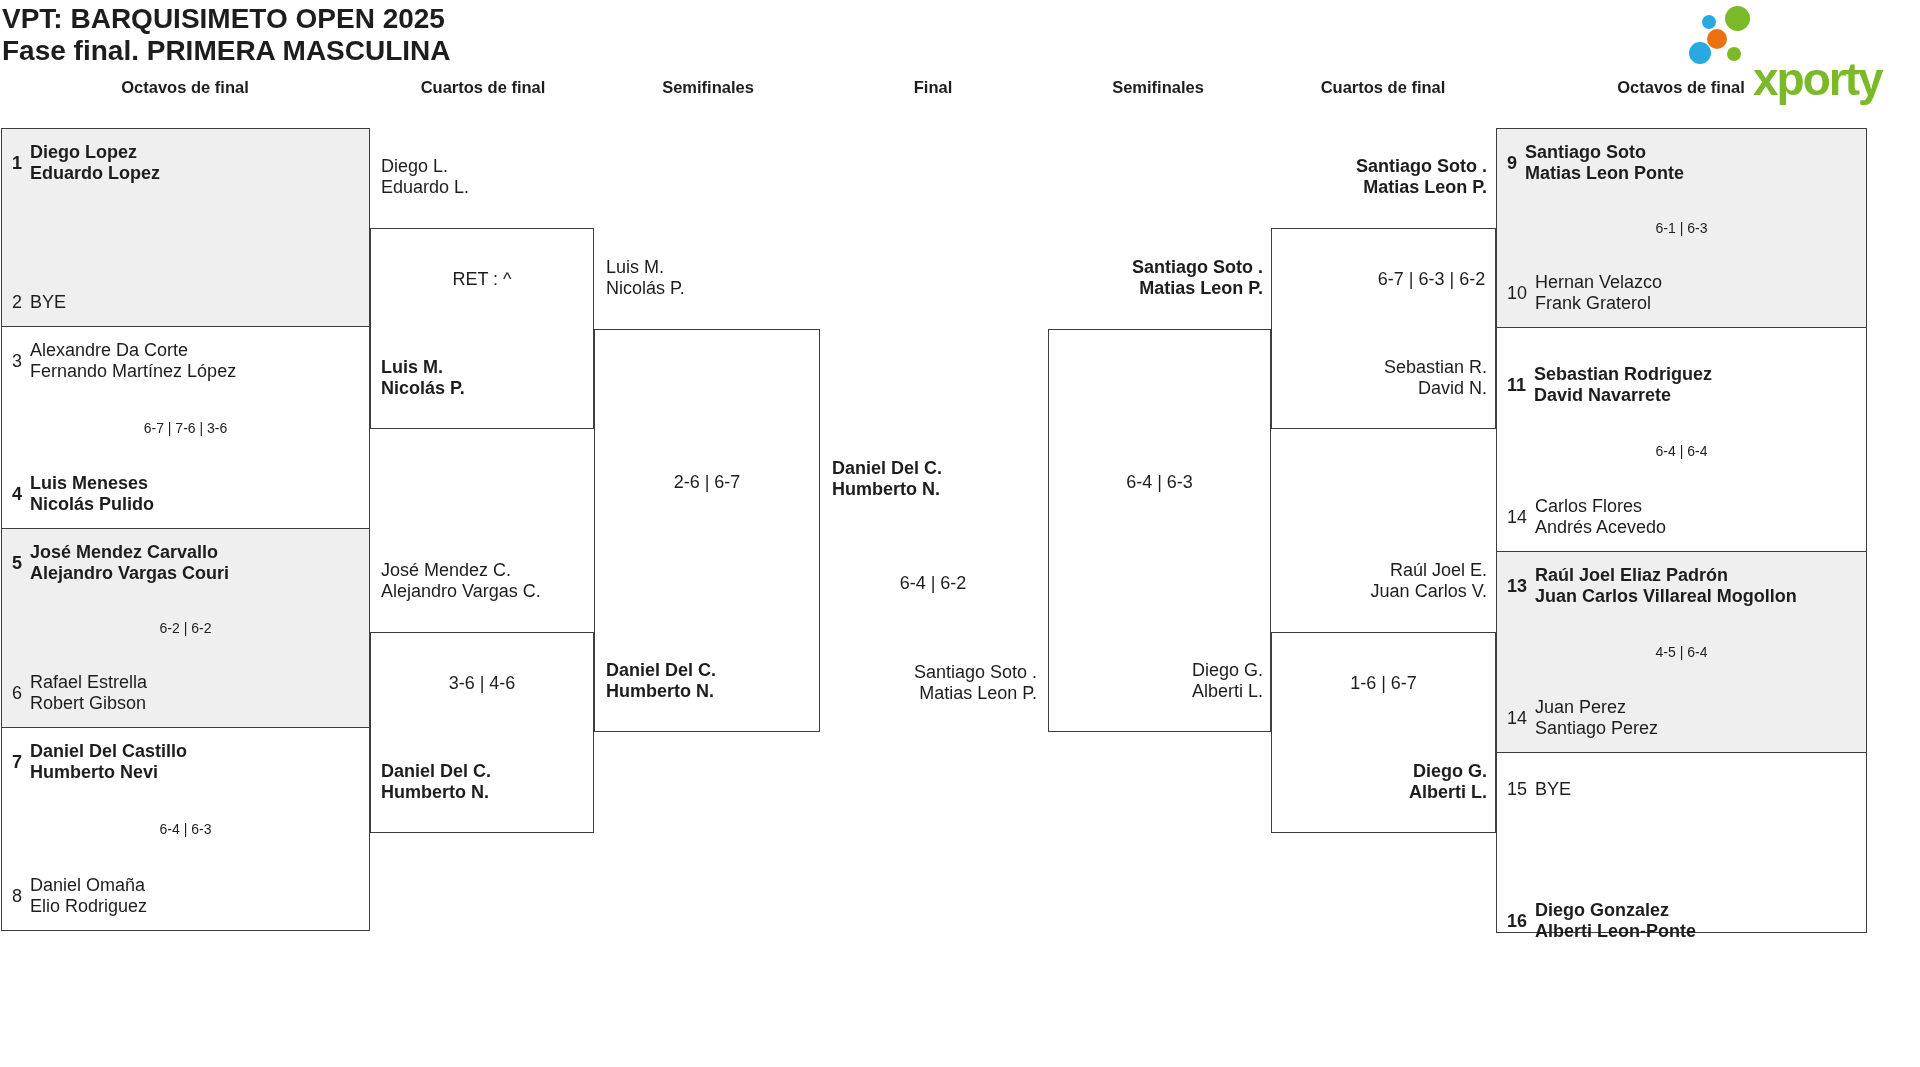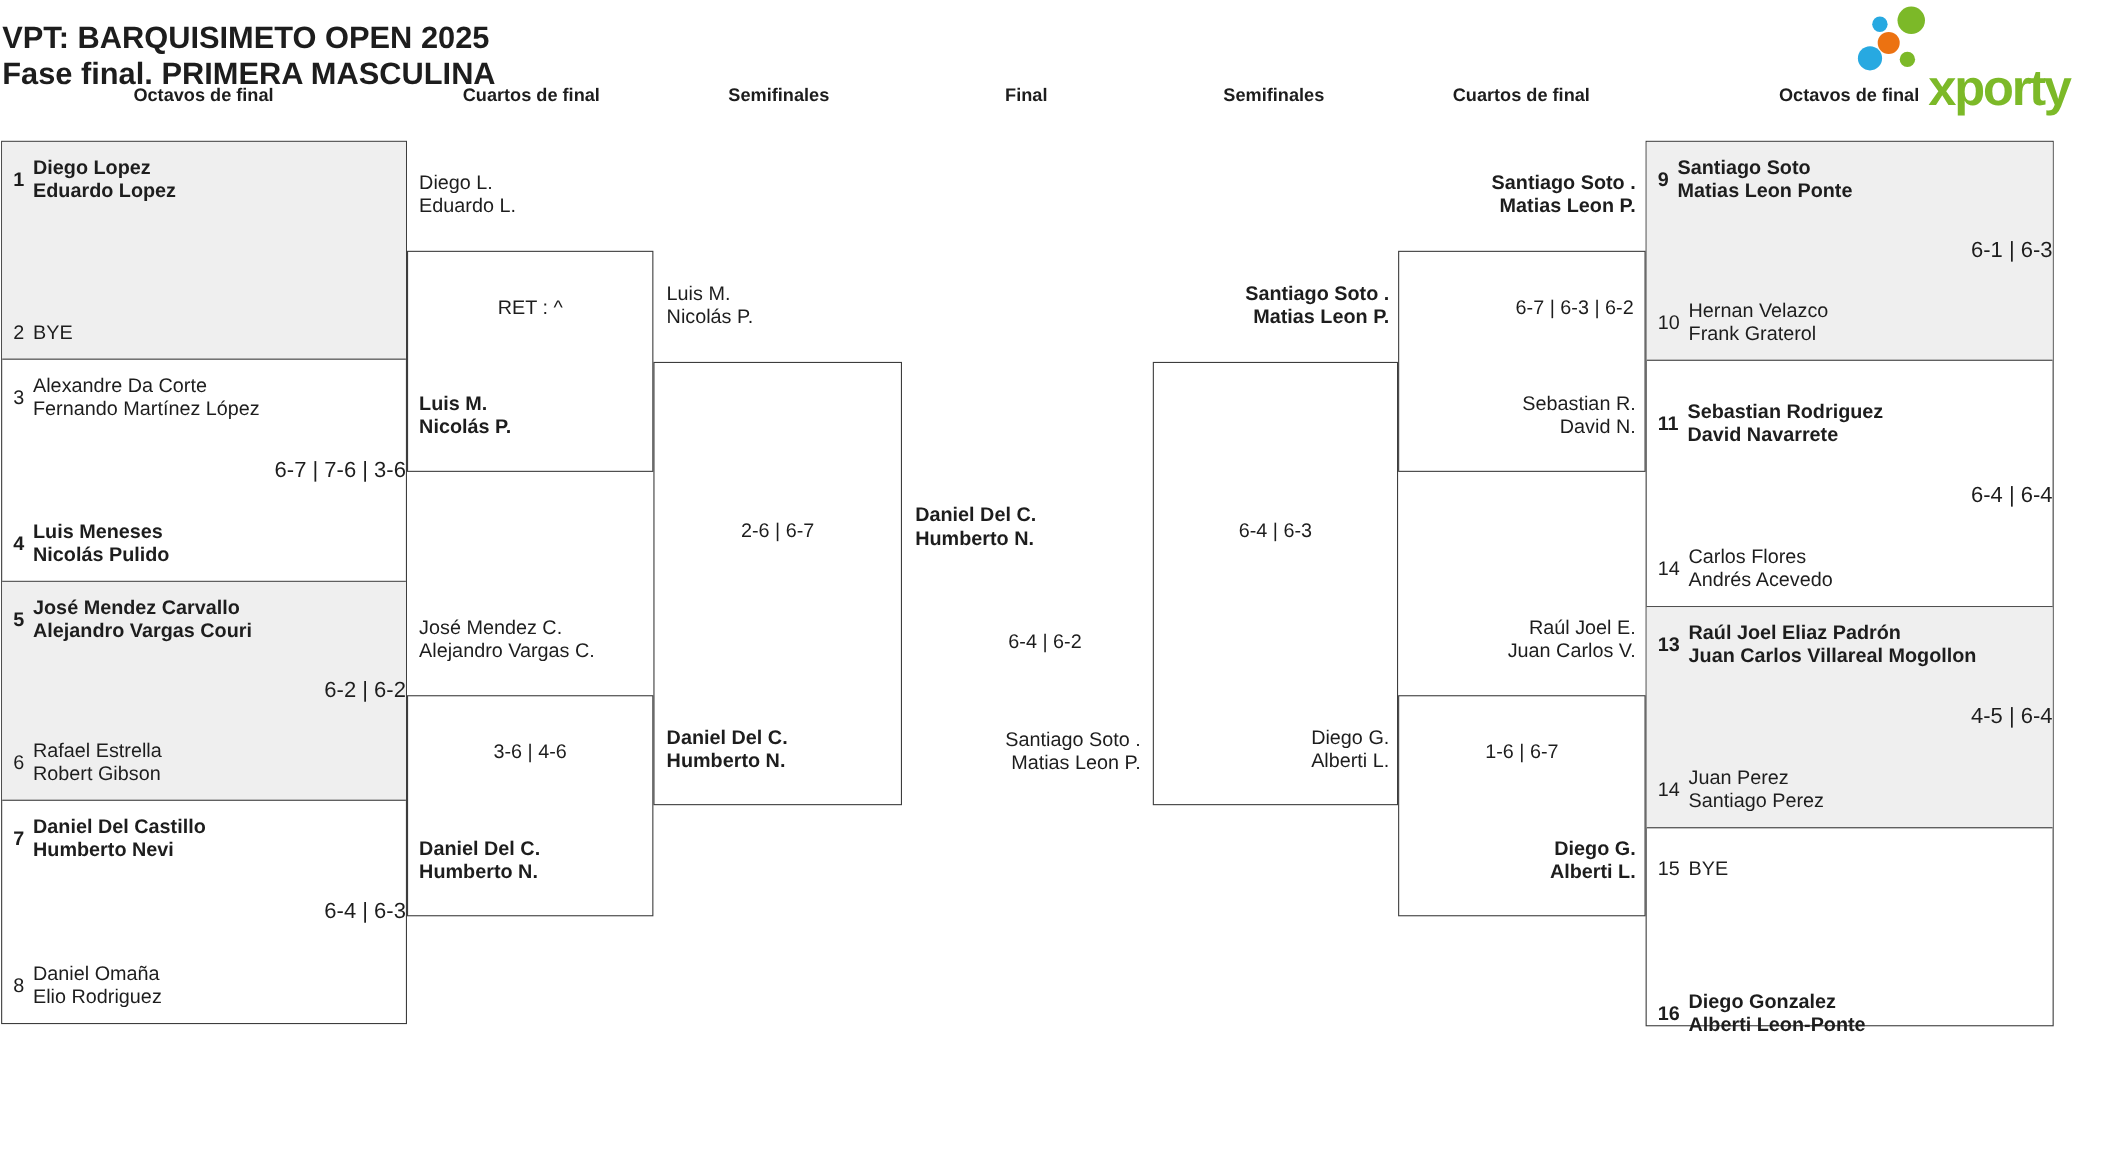--- a/index.html
+++ b/index.html
@@ -1,32 +1,32 @@
 <!DOCTYPE html>
 <html><head>
 <meta charset="utf-8">
 <style>
   html,body{margin:0;padding:0;background:#fff;}
   .page{position:relative;width:1920px;height:1067px;background:#ffffff;overflow:hidden;
         font-family:"Liberation Sans",sans-serif;color:#1d1d1d;}
-  .title{position:absolute;left:2px;top:3px;font-size:28px;line-height:32px;font-weight:700;margin-top:16px;}
+  .title{position:absolute;left:2px;top:3px;font-size:28px;line-height:32px;font-weight:700;}
   .hdr{position:absolute;top:78px;width:320px;text-align:center;font-size:16.5px;font-weight:700;}
   .obox{position:absolute;border:1px solid #3d3d3d;box-sizing:border-box;}
   .cell{position:relative;box-sizing:border-box;border-bottom:1px solid #3d3d3d;}
   .cell:last-child{border-bottom:none;}
   .cell.g{background:#efefef;}
   .trow{position:absolute;left:0;right:0;display:flex;gap:8px;align-items:center;padding:0 10px;}
   .trow.top{top:13px;}
   .trow.bot{bottom:13px;}
   .seed{font-size:18px;flex:none;}
   .names{display:flex;flex-direction:column;}
   .names span{display:block;font-size:18px;line-height:21px;white-space:nowrap;}
   .b .names span, .b{font-weight:700;}
   .cscore{position:absolute;left:0;right:0;top:50%;transform:translateY(-50%);
-          text-align:right;font-size:20px;}
+          text-align:center;font-size:14px;}
   .qbox{position:absolute;border:1px solid #3d3d3d;box-sizing:border-box;}
   .entrant{position:absolute;font-size:18px;line-height:21px;}
   .entrant span{display:block;white-space:nowrap;}
   .entrant.r{text-align:right;}
   .fscore{position:absolute;text-align:center;font-size:18px;}
   .logo{position:absolute;left:1686px;top:4px;width:230px;height:66px;}
   .dot{position:absolute;border-radius:50%;}
   .logo-text{position:absolute;left:67px;top:12px;font-size:46px;font-weight:700;
              letter-spacing:-2px;}
 </style>
@@ -262,19 +262,19 @@
   <div class="fscore" style="left:1048px;top:472px;width:223px;">6-4 | 6-3</div>
   <div class="entrant r" style="right:657px;top:660px;">
     <span>Diego G.</span>
       <span>Alberti L.</span>
   </div>
 
   <div class="entrant b" style="left:832px;top:458px;">
     <span>Daniel Del C.</span>
       <span>Humberto N.</span>
   </div>
-  <div class="fscore" style="left:850px;top:573px;width:200px;">6-4 | 6-2</div>
+  <div class="fscore" style="left:833px;top:573px;width:200px;">6-4 | 6-2</div>
   <div class="entrant r" style="right:883px;top:662px;">
     <span>Santiago Soto .</span>
       <span>Matias Leon P.</span>
   </div>
 
 </div>
 
 </body></html>

